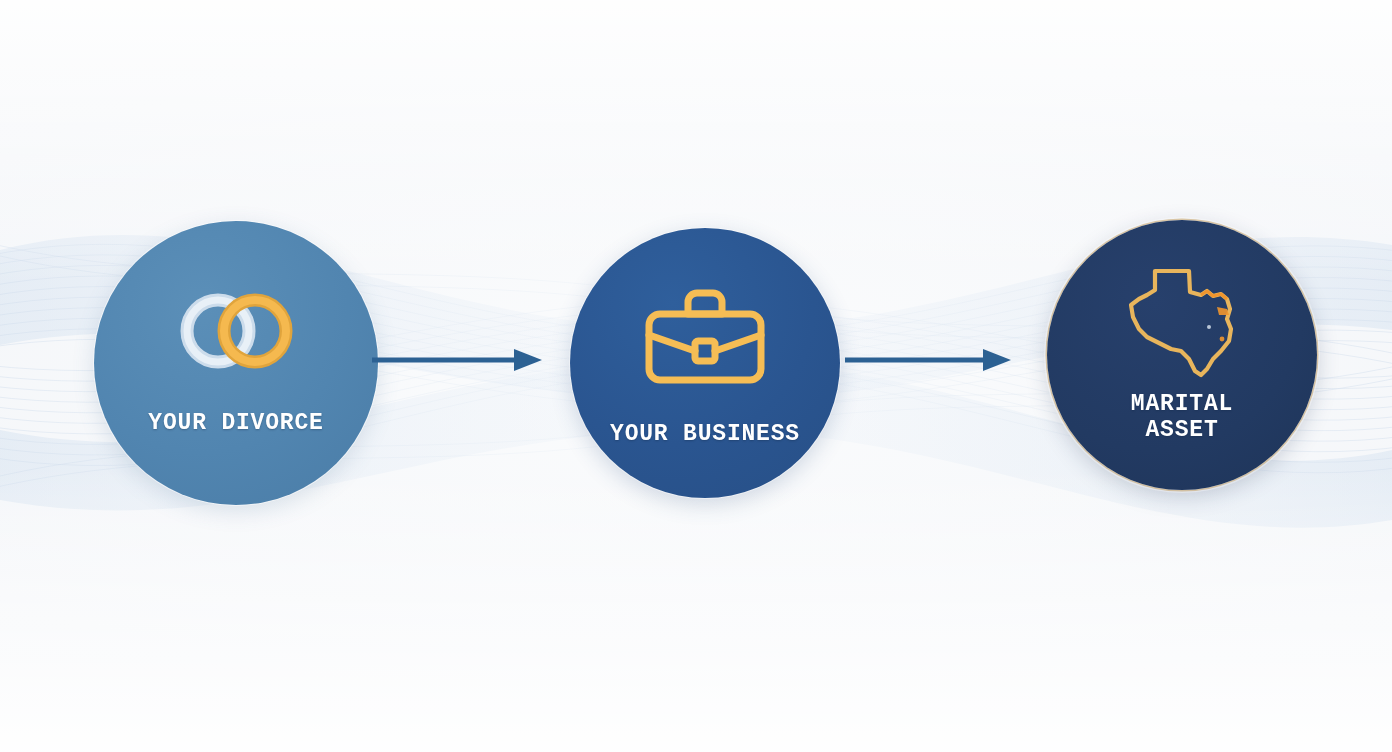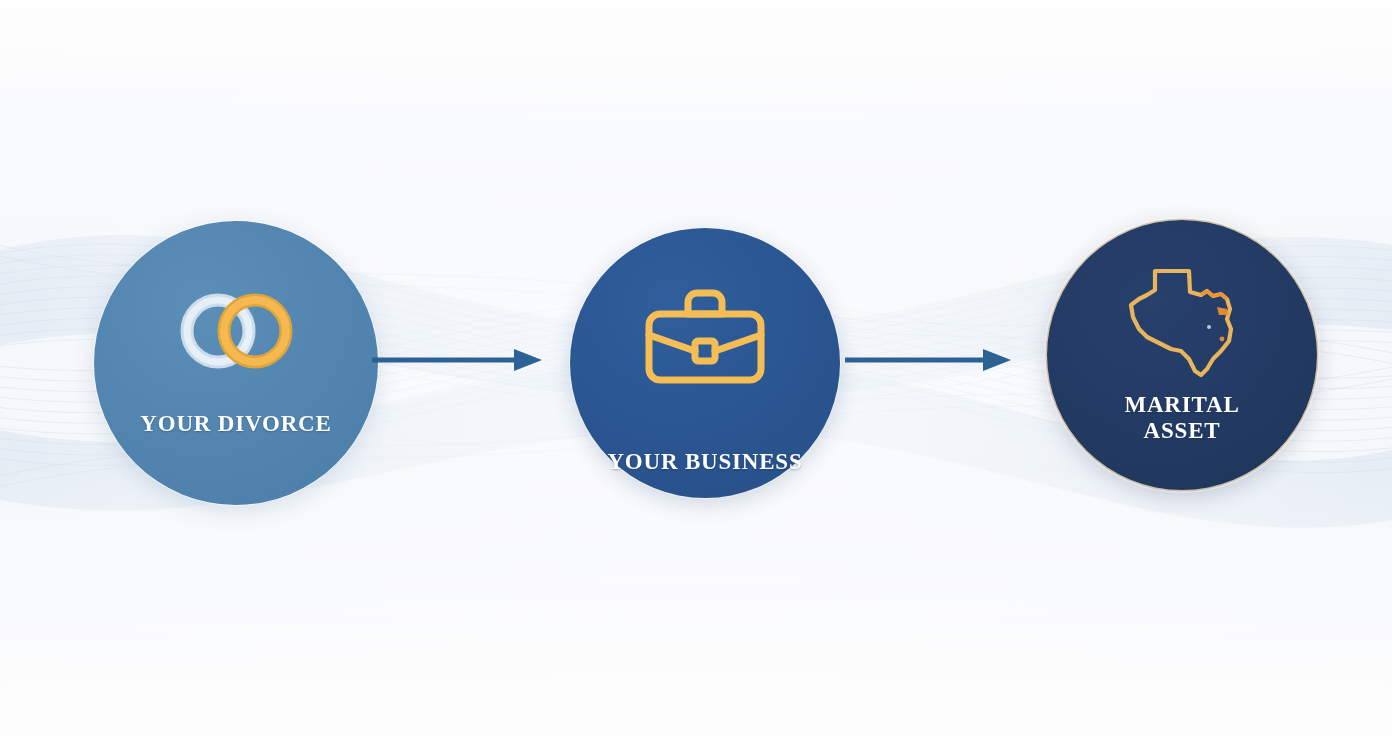--- a/index.html
+++ b/index.html
@@ -6,21 +6,21 @@
     margin: 0;
     padding: 0;
     background: #ffffff;
   }
   #stage {
     position: relative;
     width: 1392px;
     height: 752px;
     overflow: hidden;
     background: #f7f8fa;
-    font-family: Liberation Serif, serif;
+    font-family: Liberation Mono, monospace;
   }
 
   
   .bg-base {
     position: absolute;
     inset: 0;
     background:
       radial-gradient(120% 80% at 50% 50%, #fbfcfd 0%, #f4f6f9 55%, #f2f4f7 100%);
   }
   .bg-waves {
@@ -55,21 +55,20 @@
     left: 94px; top: 221px;
     width: 284px; height: 284px;
     background: radial-gradient(circle at 38% 30%, #5b8fb8 0%, #5185b0 55%, #4a7ca6 100%);
     box-shadow: 0 0 0 1px rgba(255,255,255,0.55), 0 6px 22px rgba(70,110,150,0.18);
   }
   .node-2 {
     left: 570px; top: 228px;
     width: 270px; height: 270px;
     background: radial-gradient(circle at 38% 28%, #2f5f9c 0%, #2a5590 55%, #274f86 100%);
     box-shadow: 0 0 0 1px rgba(255,255,255,0.45), 0 6px 22px rgba(40,75,125,0.20);
-    gap: 27px;
   }
   .node-3 {
     left: 1047px; top: 220px;
     width: 270px; height: 270px;
     background: radial-gradient(circle at 40% 30%, #264representedXX 0%, #223a62 100%);
     background: radial-gradient(circle at 40% 30%, #27406c 0%, #223a62 60%, #1e3458 100%);
     box-shadow: 0 0 0 1.5px rgba(196,160,100,0.55), 0 0 0 3px rgba(255,255,255,0.35), 0 6px 22px rgba(30,50,85,0.22);
   }
 
   .icon-wrap {

